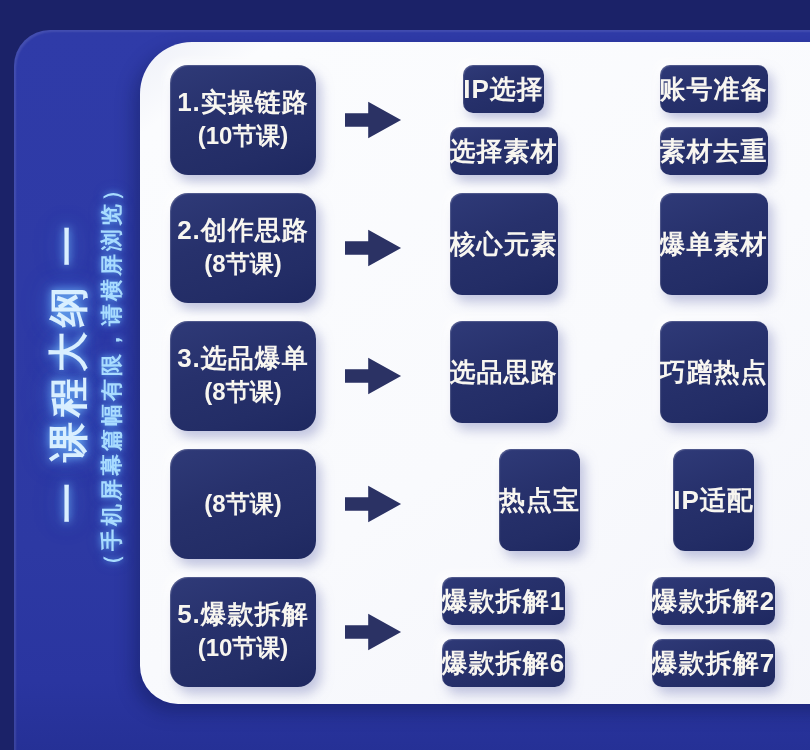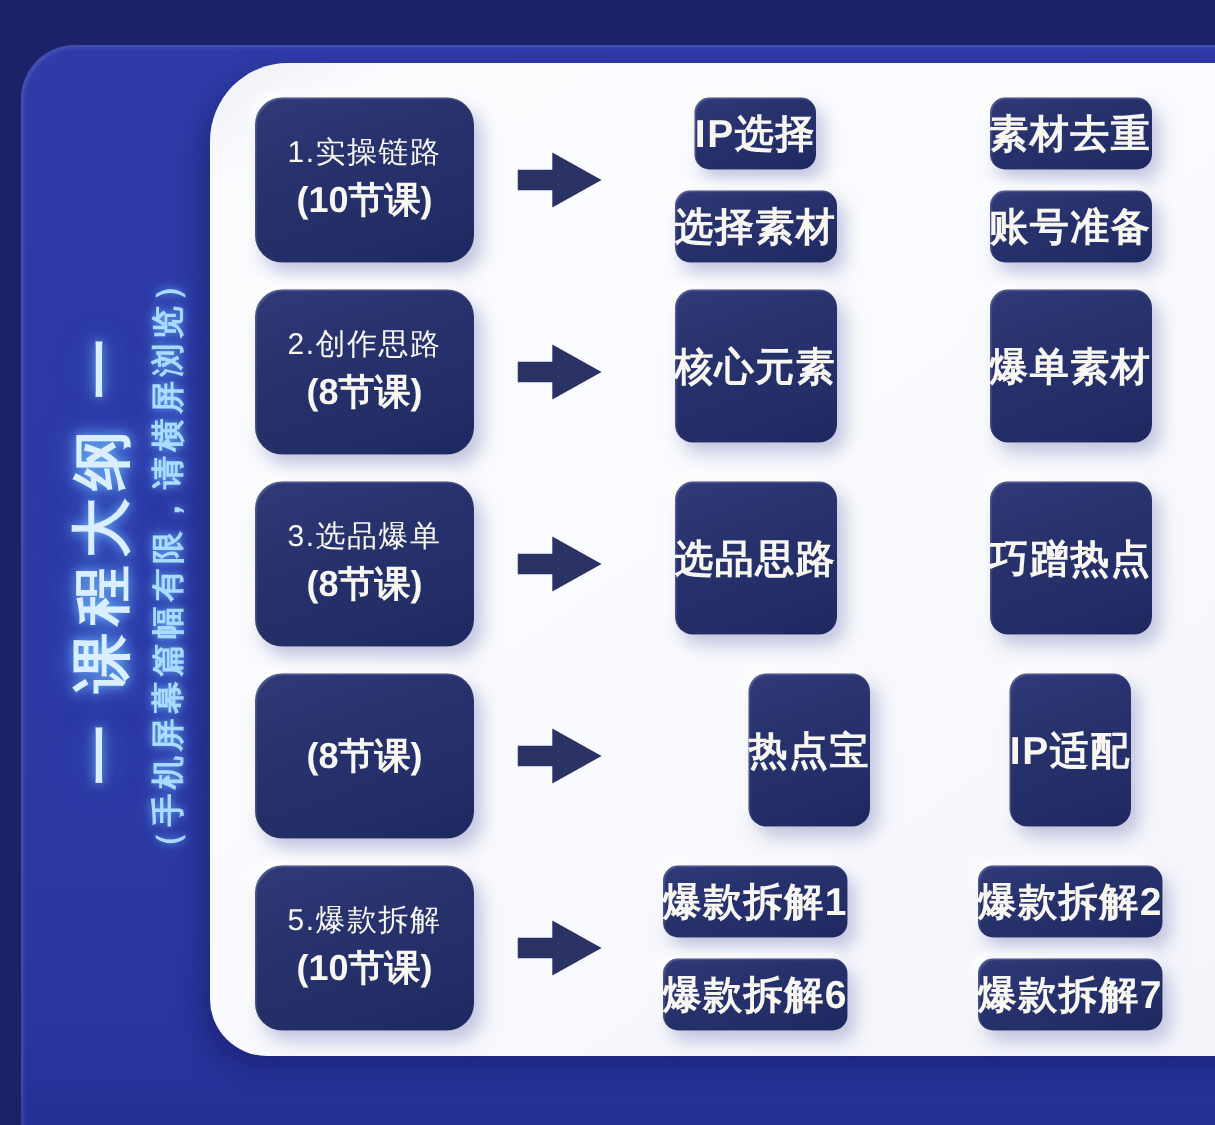--- a/index.html
+++ b/index.html
@@ -57,21 +57,21 @@
   .nbox{
     background:linear-gradient(160deg,var(--box-dark-hi) 0%,#27316c 40%,var(--box-dark) 75%,#1e2860 100%);
     color:#f8f6f0;
     display:flex;align-items:center;justify-content:center;
     box-shadow:5px 7px 12px rgba(145,152,198,.55),-4px -4px 8px rgba(255,255,255,.95),inset 1px 1px 1px rgba(255,255,255,.18);
   }
   .lbox{
     flex:0 0 146px;width:146px;height:110px;border-radius:18px;
     flex-direction:column;gap:4px;
   }
-  .box-title{font-size:20px;font-weight:400;letter-spacing:1px;line-height:1.1;}
+  .box-title{font-size:26px;font-weight:700;letter-spacing:1px;line-height:1.1;}
   .box-sub{font-size:24px;font-weight:700;}
   .arrow{flex:0 0 58px;width:58px;height:44px;align-self:center;margin-left:29px;}
   .arrow path{fill:var(--arrow-color);}
   .col{display:flex;flex-direction:column;justify-content:space-between;width:147px;align-items:center;}
   .col-middle{margin-left:27px;}
   .col-right{margin-left:63px;}
   .sbox{height:48px;border-radius:10px;font-size:26px;font-weight:800;letter-spacing:1px;}
   .sbox.tall{height:102px;border-radius:12px;}
 </style>
 </head>
@@ -93,22 +93,22 @@
       <div class="box-sub">(10节课)</div>
     </div>
     <svg class="arrow" viewBox="0 0 60 44" aria-hidden="true">
       <path d="M0 15 H24 V3 L58 22 L24 41 V29 H0 Z"></path>
     </svg>
     <div class="col col-middle">
             <div class="nbox sbox">IP选择</div>
             <div class="nbox sbox">选择素材</div>
           </div>
     <div class="col col-right">
+            <div class="nbox sbox">账号准备</div>
             <div class="nbox sbox">素材去重</div>
-            <div class="nbox sbox">账号准备</div>
           </div>
   </div>
 
   <div class="row">
     <div class="nbox lbox">
       <div class="box-title">2.创作思路</div>
       <div class="box-sub">(8节课)</div>
     </div>
     <svg class="arrow" viewBox="0 0 60 44" aria-hidden="true">
       <path d="M0 15 H24 V3 L58 22 L24 41 V29 H0 Z"></path>

